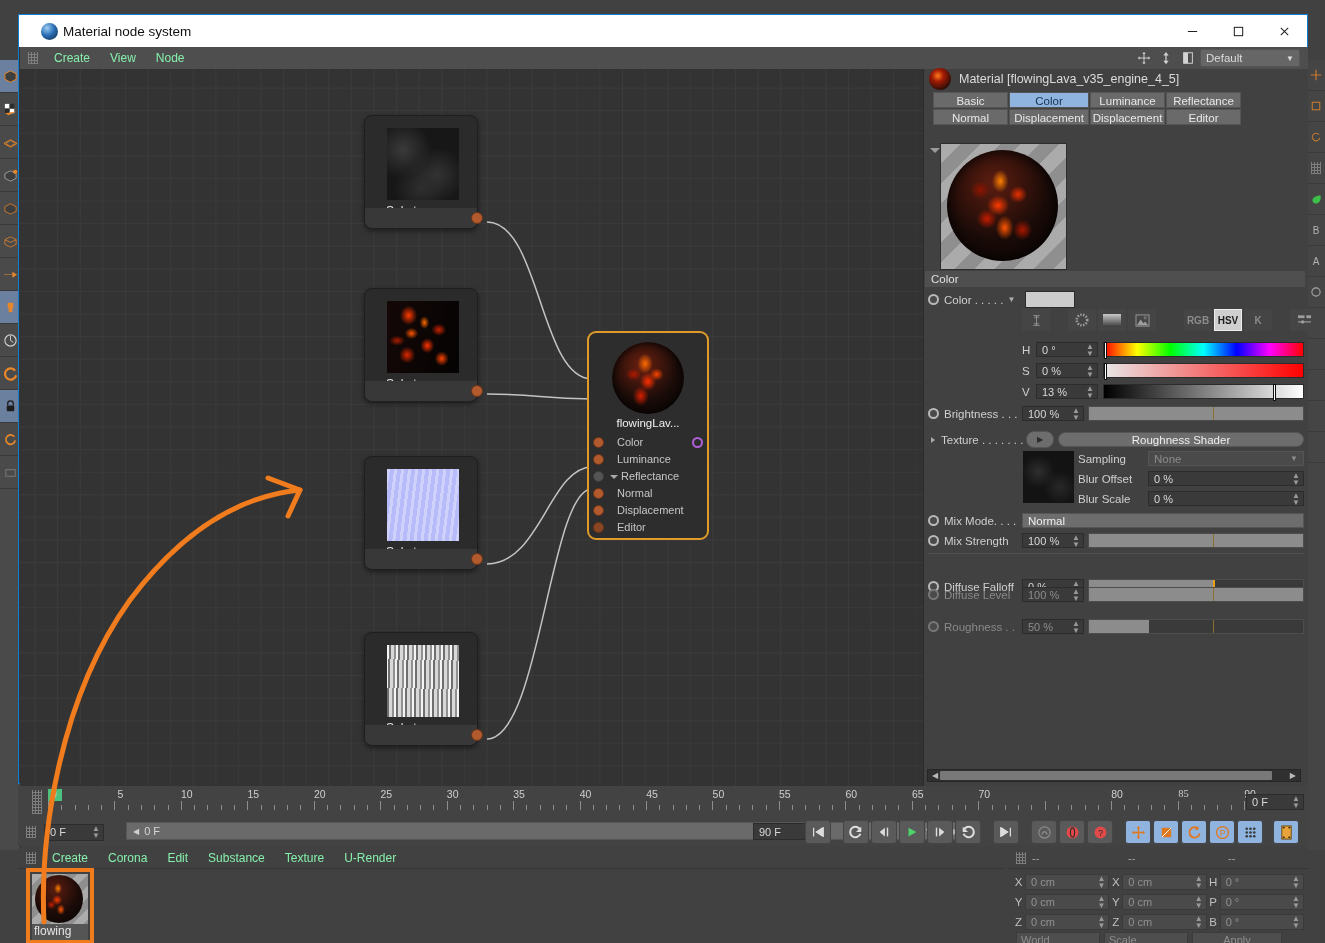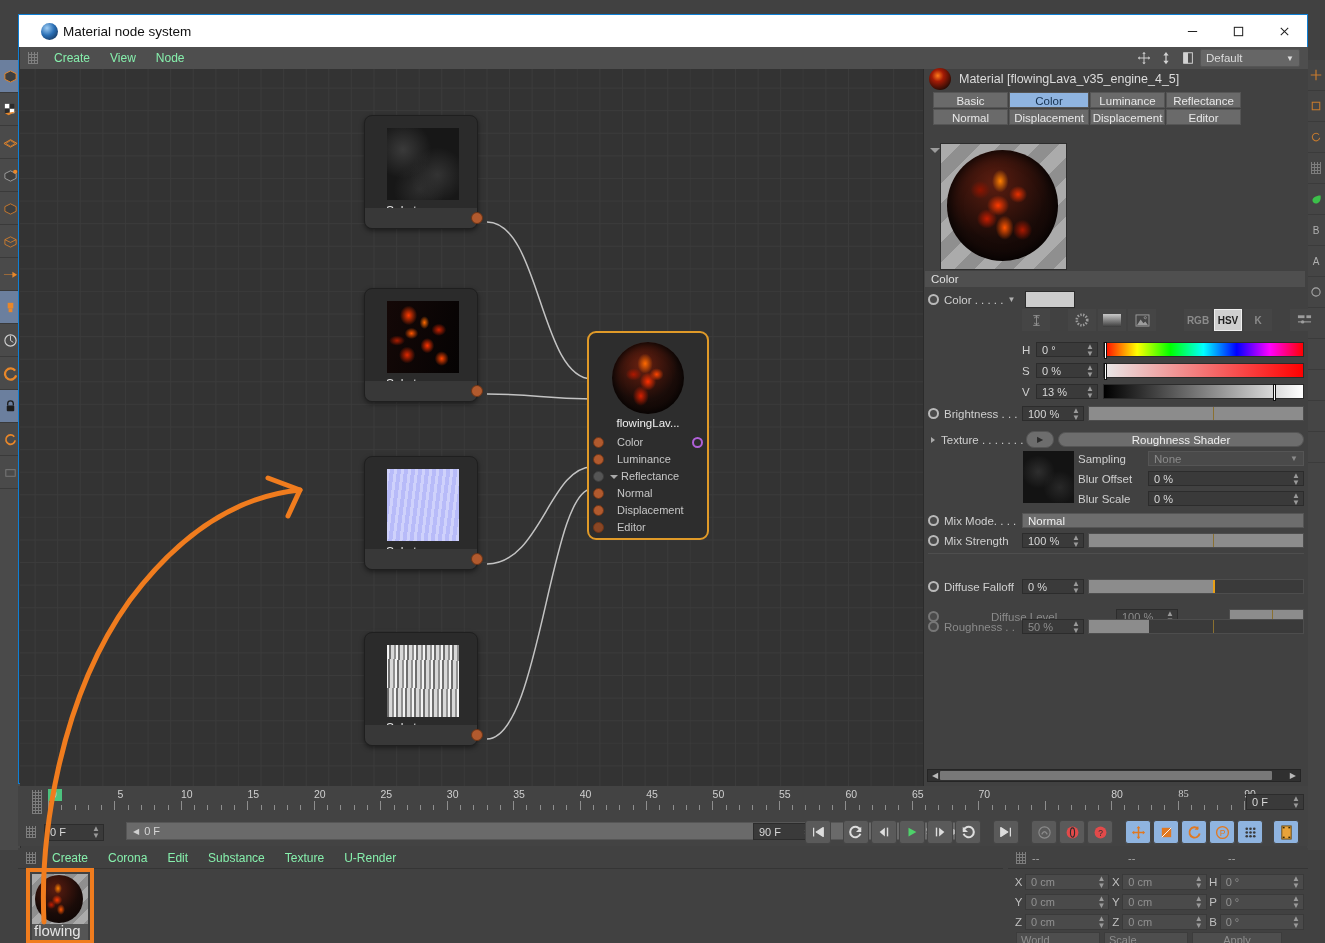--- a/index.html
+++ b/index.html
@@ -161,21 +161,21 @@
   .tbtn.hl{background:#8fb4e0;}
   #powerbar{position:absolute;left:108px;top:4px;right:342px;height:18px;
             background:#6a6a6a;border:1px solid #565656;box-sizing:border-box;
             display:flex;align-items:center;padding-left:6px;font-size:11px;color:#d6d6d6;}
 
   
   #matman{left:18px;top:848px;width:985px;height:95px;background:#414141;}
   #matmenu{height:20px;display:flex;align-items:center;border-bottom:1px solid #353535;}
   #matslot{position:absolute;left:14px;top:26px;width:56px;height:64px;}
   #matslot .mt{width:56px;height:50px;}
-  #matslot .mn{height:18px;background:#555;font-size:15px;color:#e4e4e4;text-align:left;
+  #matslot .mn{height:18px;background:#555;font-size:12px;color:#e4e4e4;text-align:left;
                 padding-left:2px;line-height:14px;}
   #matsel{position:absolute;left:8px;top:20px;width:68px;height:76px;
           border:4px solid #f07c1e;box-sizing:border-box;}
 
   
   #coord{left:1008px;top:848px;width:300px;height:95px;background:#414141;}
   #coordhead{height:20px;display:flex;align-items:center;border-bottom:1px solid #353535;}
   .cdash{font-size:11px;color:#a8a8a8;}
   .crow{display:flex;align-items:center;height:19px;margin-top:1px;}
   .cax{width:13px;font-size:11.5px;color:#c0c0c0;text-align:center;}
@@ -652,21 +652,21 @@
     <span class="plabel" style="width:78px">Diffuse Falloff</span>
     <div class="numbox" style="width:62px">
       <span>0 %</span>
       <span class="spin">▲<br>▼</span>
       </div>
     <div class="slider" style="flex:1;margin-left:4px;background:#3a3a3a">
       <div class="fill" style="width:58%"></div>
         <div class="mark" style="left:58%"></div>
       </div>
   </div>
-  <div class="prow" style="left:928px;top:608px;width:376px;gap:47px;">
+  <div class="prow" style="left:928px;top:586px;width:376px;">
     <span class="radio dim"></span>
     <span class="plabel dim" style="width:78px">Diffuse Level</span>
     <div class="numbox dim" style="width:62px">
       <span>100 %</span>
       <span class="spin">▲<br>▼</span>
       </div>
     <div class="slider" style="flex:1;margin-left:4px">
       <div class="fill" style="width:100%"></div>
         <div class="mark sub" style="left:58%"></div>
       </div>

